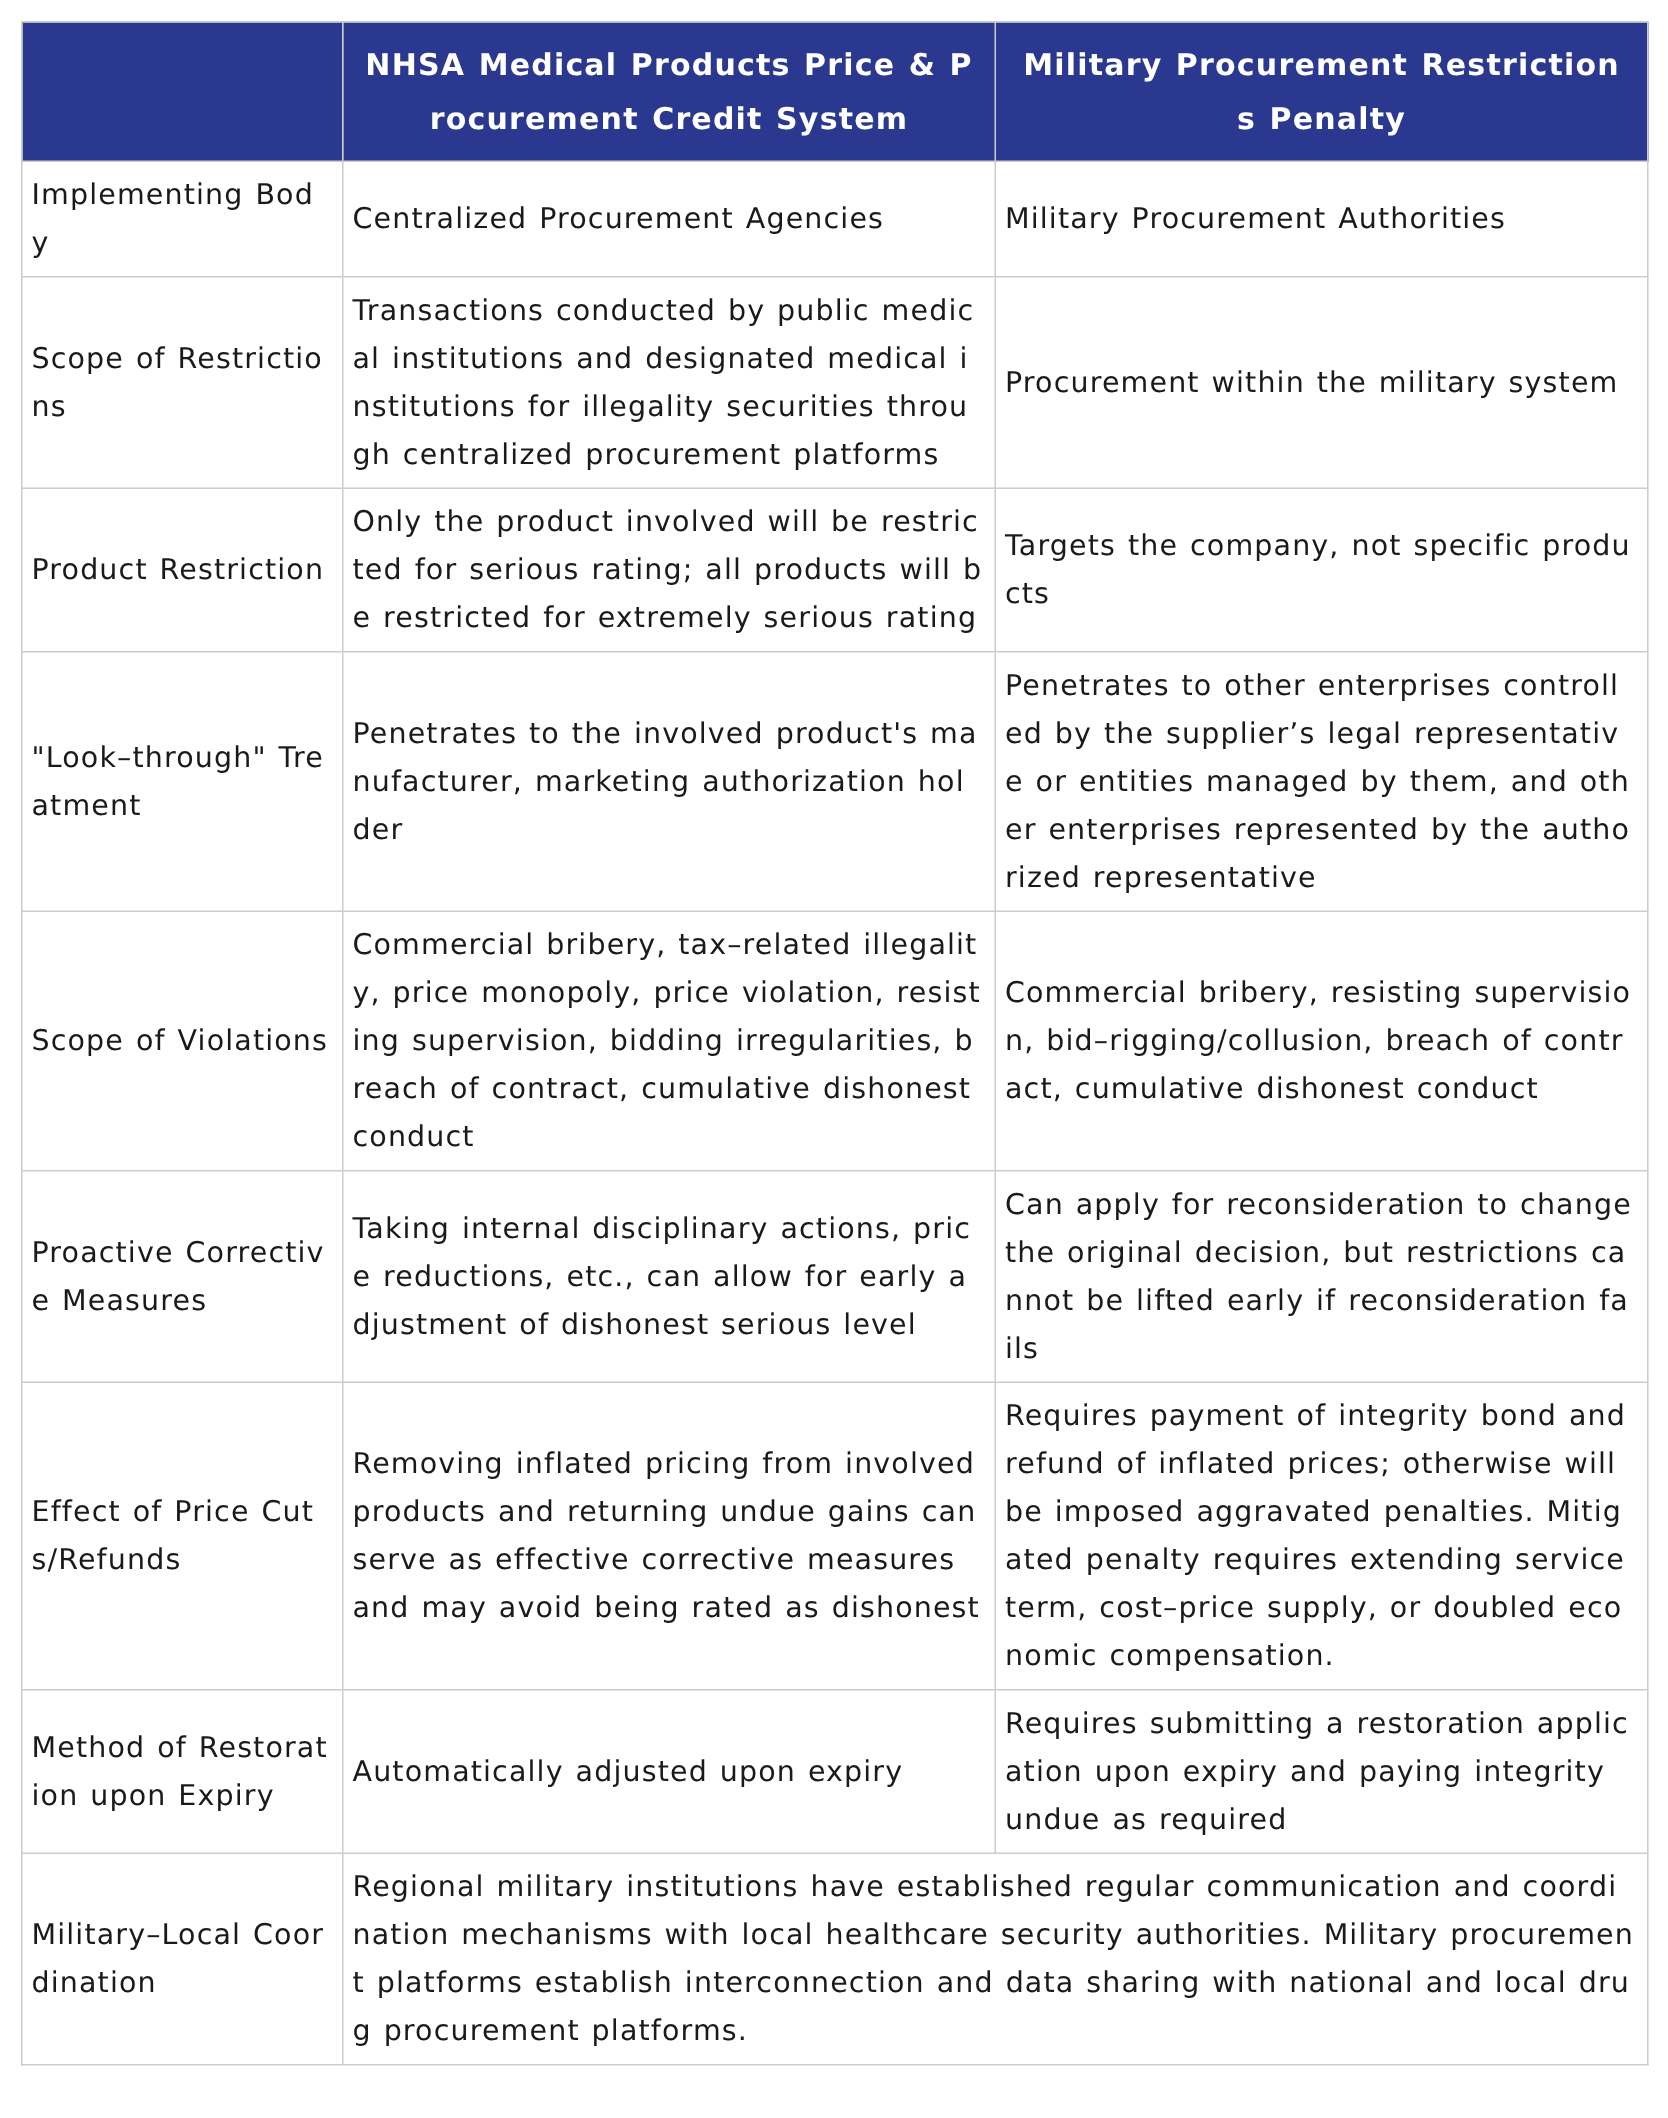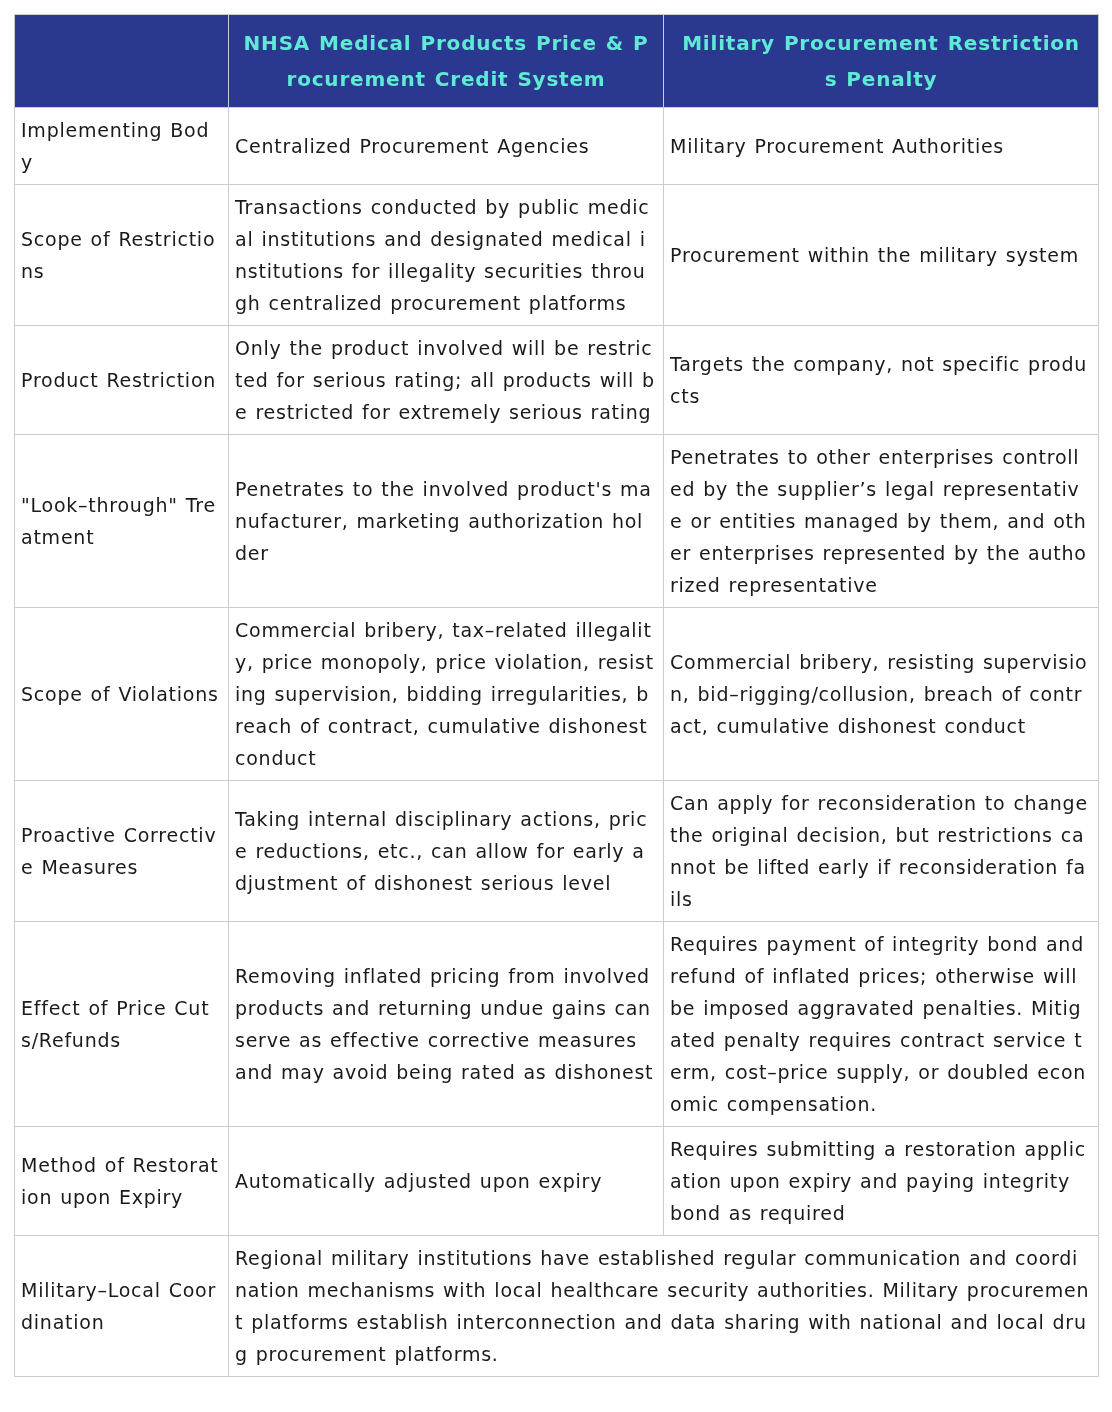--- a/index.html
+++ b/index.html
@@ -29,21 +29,21 @@
     line-height: 32px;
     letter-spacing: 0.04em;
     word-spacing: 0.06em;
     vertical-align: middle;
     word-break: break-all;
     overflow-wrap: anywhere;
     box-sizing: border-box;
   }
   table.compare th {
     background: #2B3890;
-    color: #5eead4;
+    color: #ffffff;
     font-weight: bold;
     font-size: 20px;
     line-height: 36px;
     text-align: center;
     padding: 10px 12px;
     height: 91px;
   }
   table.compare td {
     color: #1a1a1a;
     text-align: left;
@@ -97,26 +97,26 @@
         <td>Commercial bribery, resisting supervision, bid–rigging/collusion, breach of contract, cumulative dishonest conduct</td>
       </tr>
       <tr>
         <td class="row-label">Proactive Corrective Measures</td>
         <td>Taking internal disciplinary actions, price reductions, etc., can allow for early adjustment of dishonest serious level</td>
         <td>Can apply for reconsideration to change the original decision, but restrictions cannot be lifted early if reconsideration fails</td>
       </tr>
       <tr>
         <td class="row-label">Effect of Price Cuts/Refunds</td>
         <td>Removing inflated pricing from involved products and returning undue gains can serve as effective corrective measures and may avoid being rated as dishonest</td>
-        <td>Requires payment of integrity bond and refund of inflated prices; otherwise will be imposed aggravated penalties. Mitigated penalty requires contract service term, cost–price supply, or doubled economic compensation.</td>
+        <td>Requires payment of integrity bond and refund of inflated prices; otherwise will be imposed aggravated penalties. Mitigated penalty requires extending service term, cost–price supply, or doubled economic compensation.</td>
       </tr>
       <tr>
         <td class="row-label">Method of Restoration upon Expiry</td>
         <td>Automatically adjusted upon expiry</td>
-        <td>Requires submitting a restoration application upon expiry and paying integrity bond as required</td>
+        <td>Requires submitting a restoration application upon expiry and paying integrity undue as required</td>
       </tr>
       <tr>
         <td class="row-label">Military–Local Coordination</td>
         <td colspan="2">Regional military institutions have established regular communication and coordination mechanisms with local healthcare security authorities. Military procurement platforms establish interconnection and data sharing with national and local drug procurement platforms.</td>
       </tr>
     </tbody>
   </table>
 </div>
 
 </body></html>

